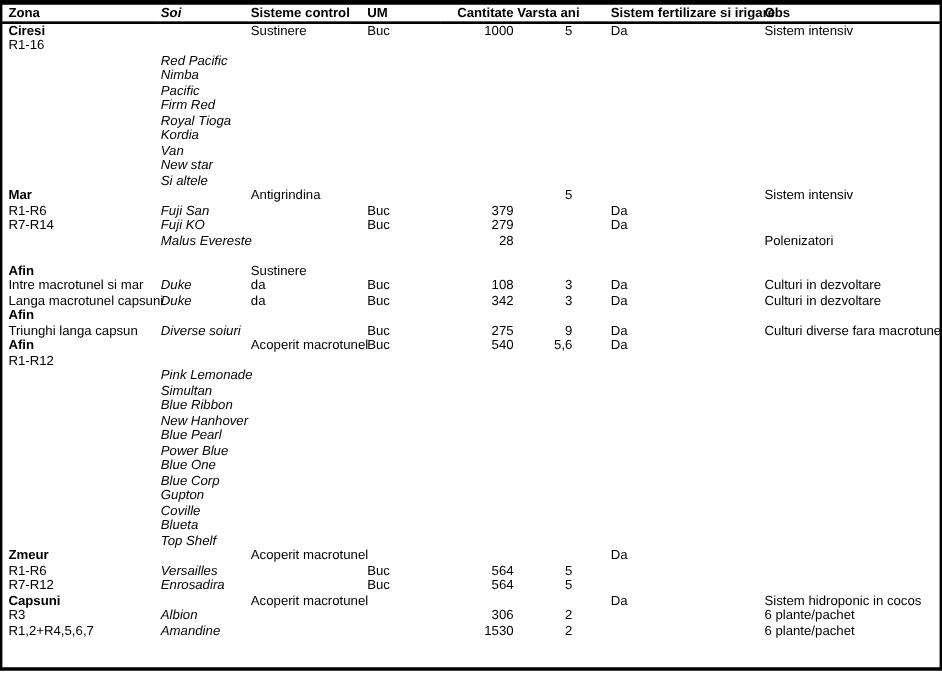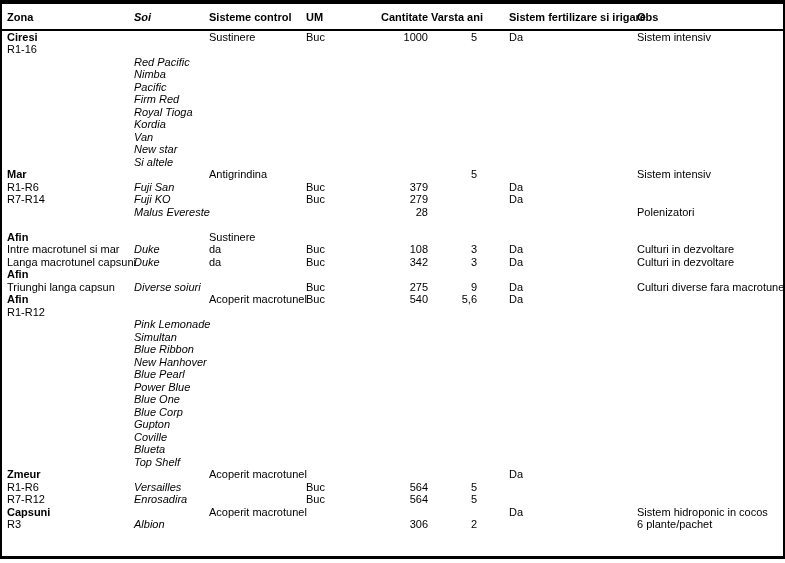--- a/index.html
+++ b/index.html
@@ -14,21 +14,21 @@
     border:2px solid #000;border-top-width:4px;border-bottom-width:3px;
   }
   table{
     border-collapse:collapse;table-layout:fixed;width:781px;
     font-size:11px;line-height:12px;color:#000;
   }
   th,td{
     padding:0;margin:0;white-space:nowrap;overflow:visible;
     vertical-align:middle;text-align:left;font-weight:normal;
   }
-  thead tr{height:26px;margin-top:32px;}
+  thead tr{height:15px;margin-top:32px;}
   thead th{border-bottom:2px solid #000;font-weight:bold;}
   tbody tr{height:12.5px;}
   .col-zona{padding-left:5px;}
   .col-soi{padding-left:2px;font-style:italic;}
   .col-control{padding-left:2px;}
   .col-um{padding-left:2px;}
   .col-cantitate{text-align:right;padding-right:3px;}
   .col-varsta{text-align:right;padding-right:4px;}
   .col-fertilizare{padding-left:28px;}
   .col-obs{padding-left:4px;}
@@ -455,15 +455,25 @@
         <tr>
     <td class="col-zona">R3</td>
     <td class="col-soi">Albion</td>
     <td class="col-control"></td>
     <td class="col-um"></td>
     <td class="col-cantitate">306</td>
     <td class="col-varsta">2</td>
     <td class="col-fertilizare"></td>
     <td class="col-obs">6 plante/pachet</td>
   </tr>
+        <tr>
+    <td class="col-zona">R1,2+R4,5,6,7</td>
+    <td class="col-soi">Amandine</td>
+    <td class="col-control"></td>
+    <td class="col-um"></td>
+    <td class="col-cantitate">1530</td>
+    <td class="col-varsta">2</td>
+    <td class="col-fertilizare"></td>
+    <td class="col-obs">6 plante/pachet</td>
+  </tr>
       </tbody>
   </table>
 </div>
 
 </body></html>

